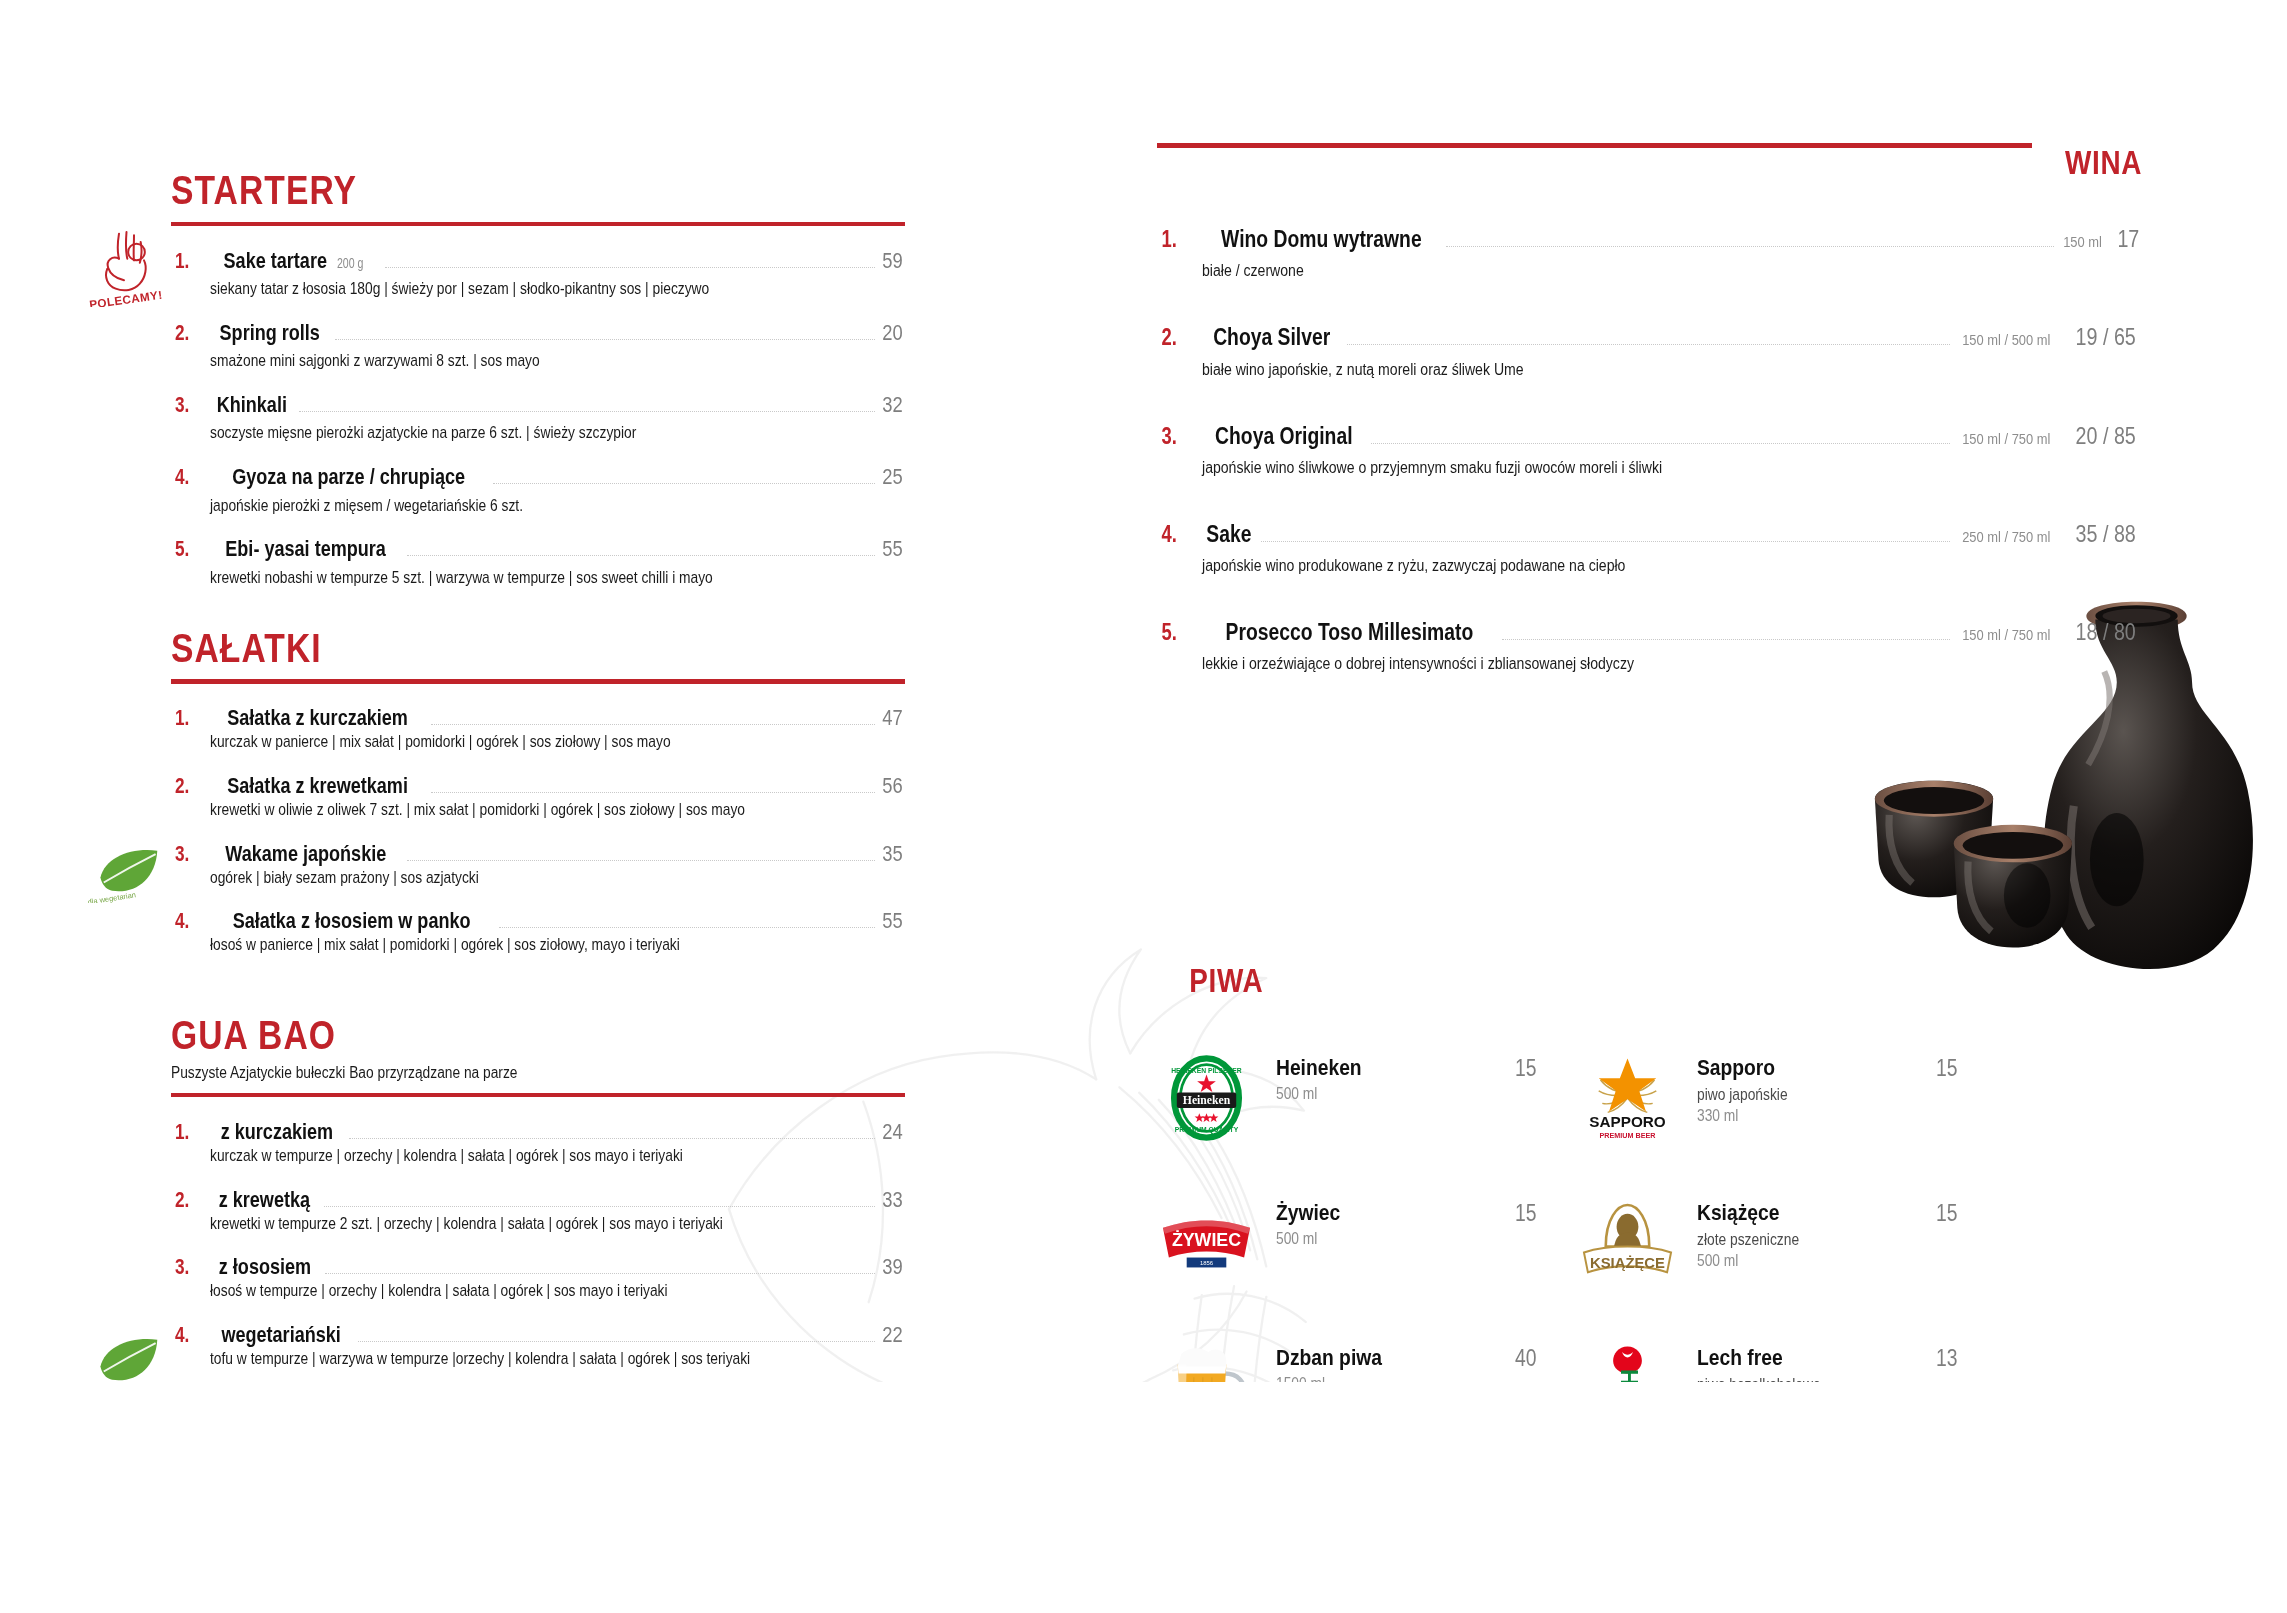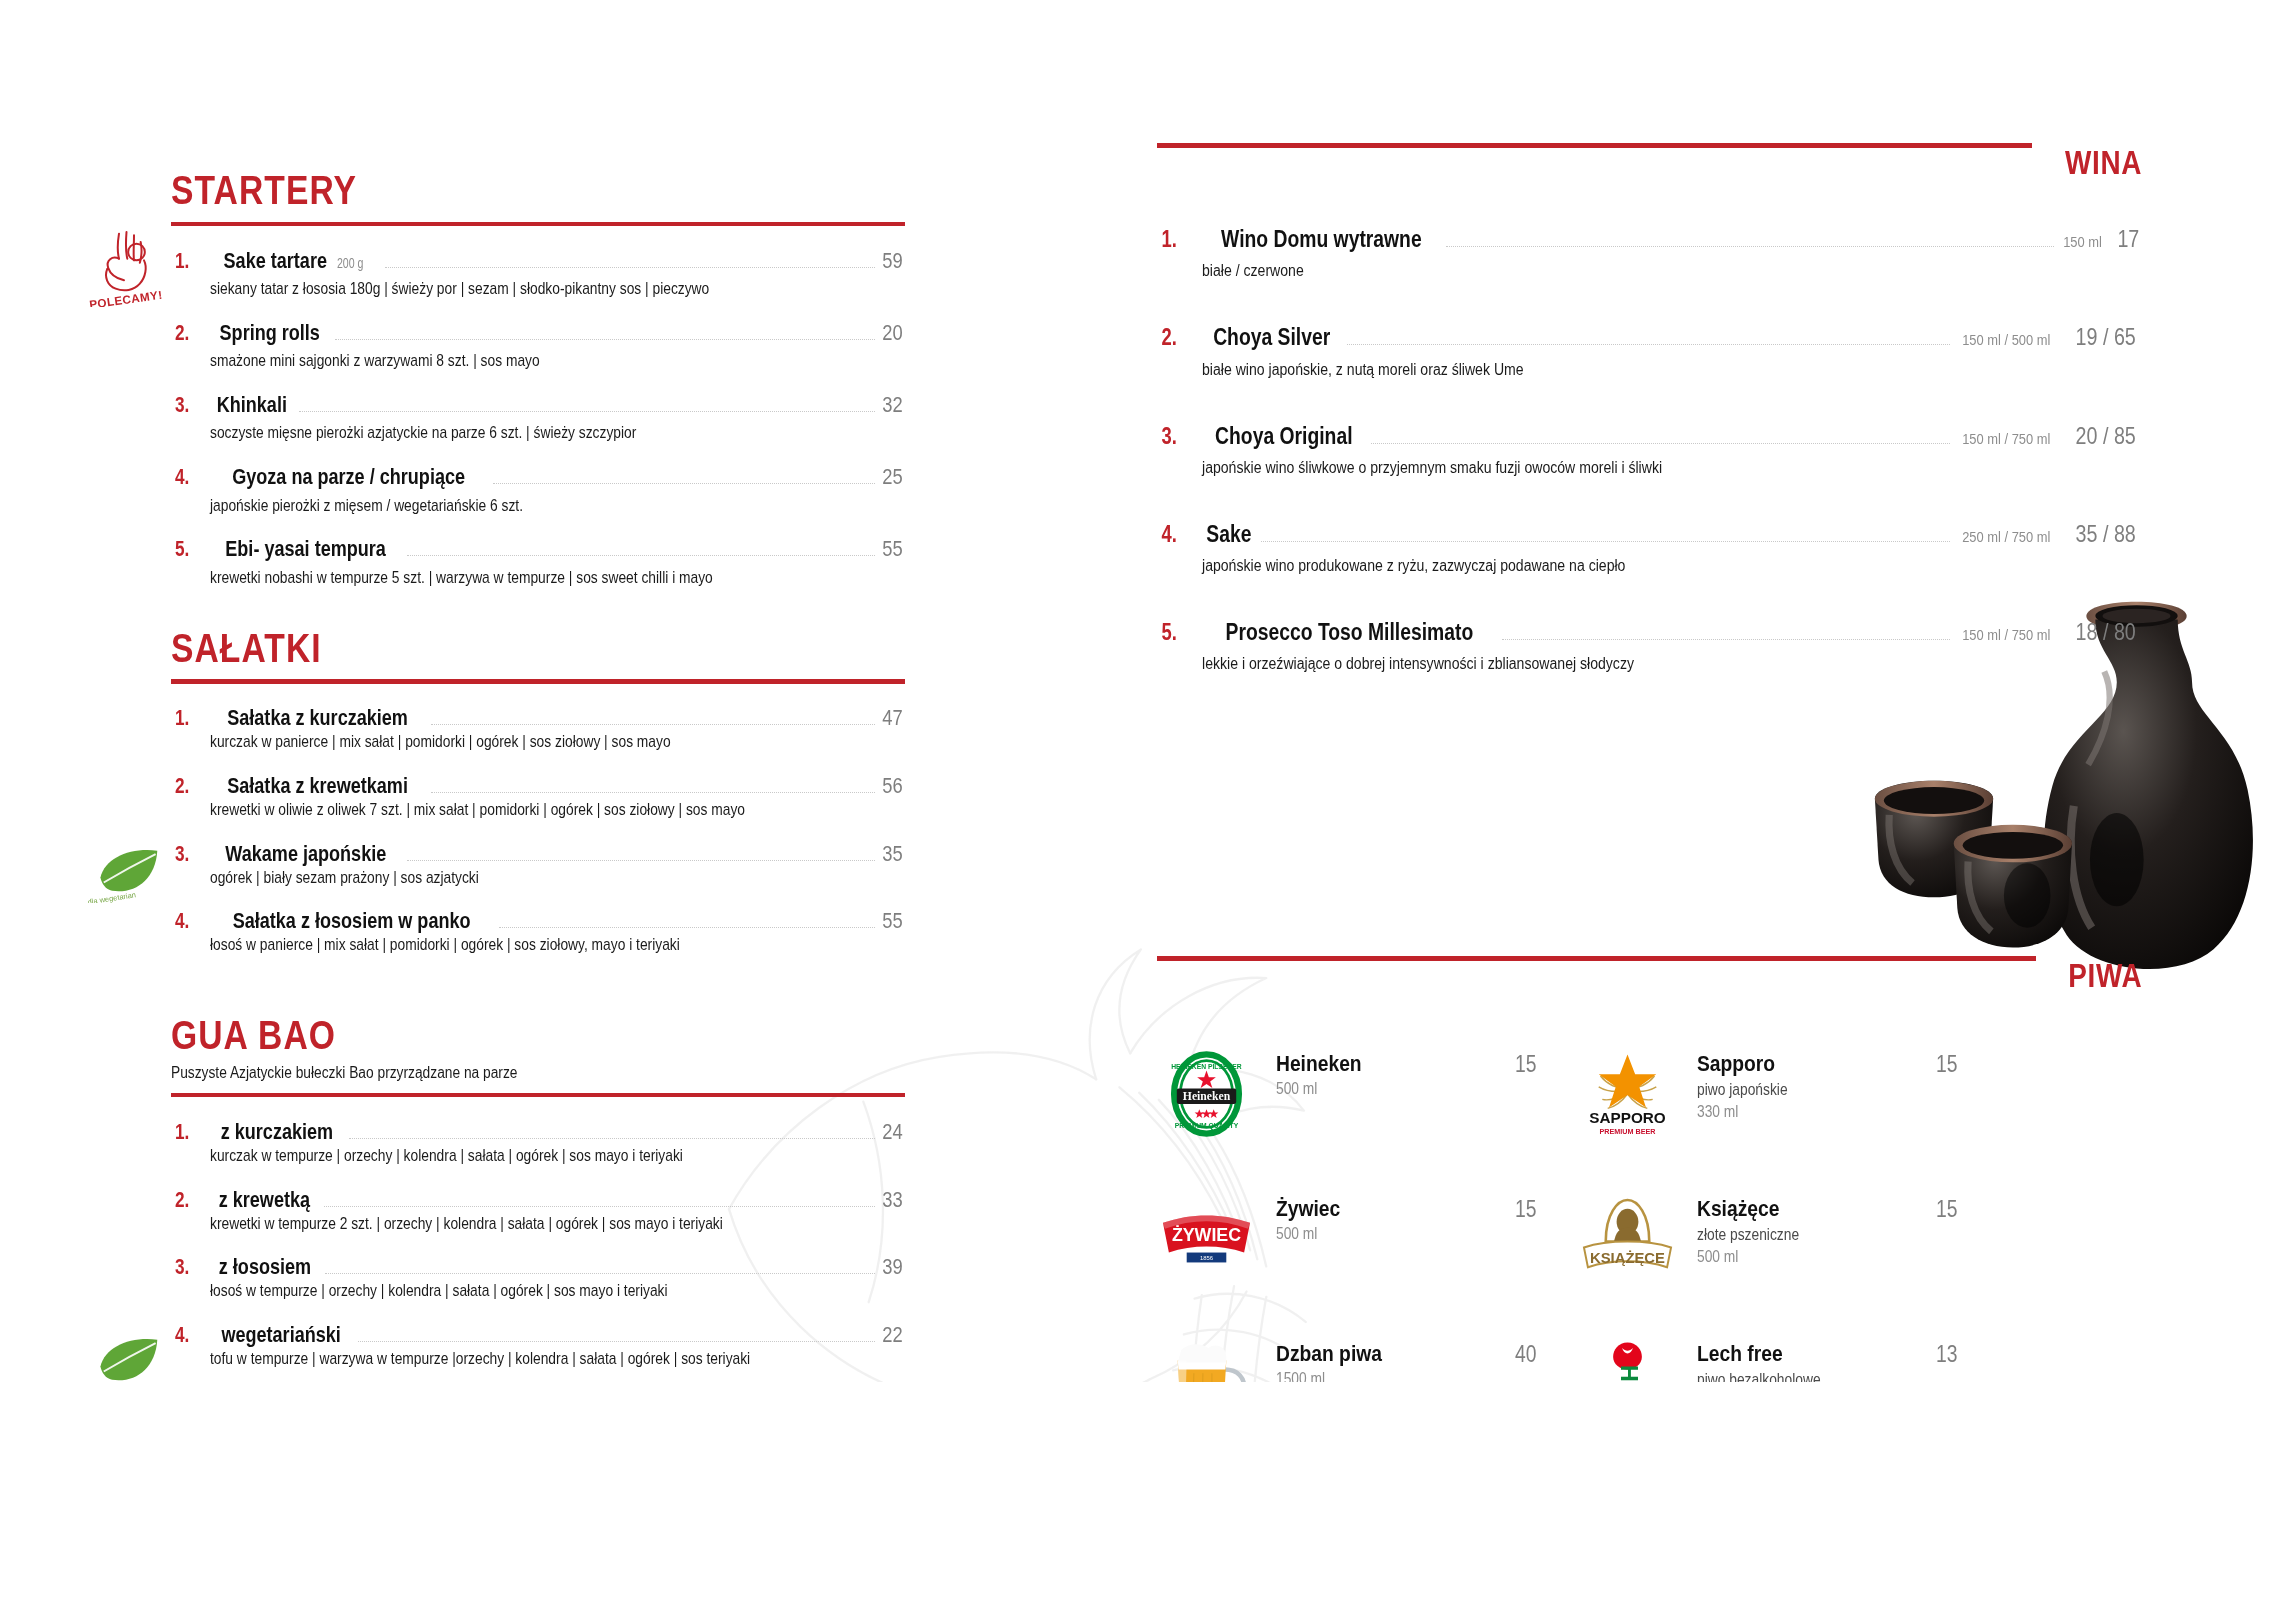--- a/index.html
+++ b/index.html
@@ -484,21 +484,21 @@
             <span class="num">5.</span>
             <span class="iname">Prosecco  Toso  Millesimato</span>
             <span class="leader"></span>
             <span class="vol">150 ml / 750  ml</span>
             <span class="price">18 / 80</span>
           </div>
           <div class="desc">lekkie i orzeźwiające o dobrej intensywności i zbliansowanej słodyczy</div>
         </div>
       </div>
 
-    <div class="rsec" style="margin-top:283px;">
+    <div class="rsec" style="margin-top:283px;flex-direction:column;">
       <div class="rsec-rule"></div>
       <div class="rsec-title">PIWA</div>
     </div>
 
     <div class="beers" id="beers-grid">
         <div class="beer">
           <div class="beer-logo">
             <svg viewBox="0 0 100 100" xmlns="http://www.w3.org/2000/svg" style="width: 100%; height: auto; max-height: 90px;">
     <ellipse cx="50" cy="50" rx="36" ry="44" fill="#fff" stroke="#009739" stroke-width="7"></ellipse>
     <ellipse cx="50" cy="50" rx="29" ry="37" fill="#fff" stroke="#009739" stroke-width="3"></ellipse>

